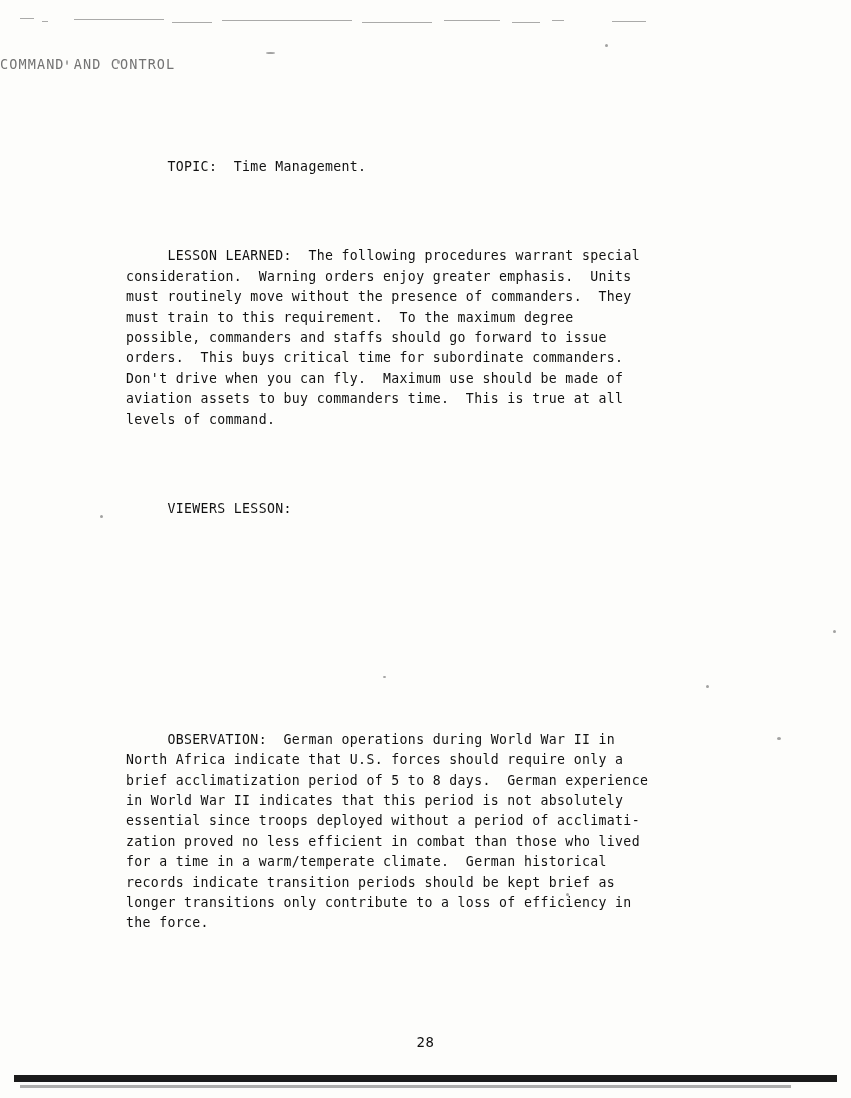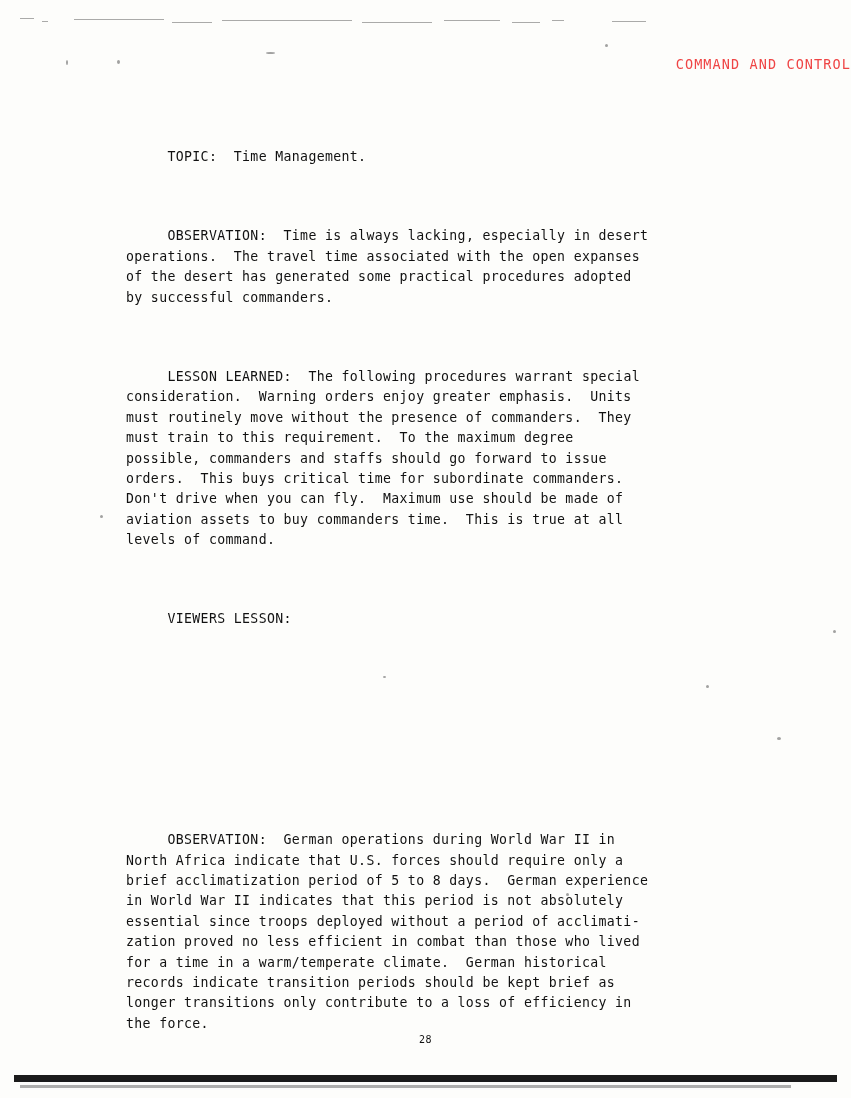--- a/index.html
+++ b/index.html
@@ -46,49 +46,49 @@
     bottom: 10px;
     height: 3px;
     background: #6d6d6d;
     opacity: .55;
   }
   .doc-title {
     position: absolute;
     top: 56px;
     left: 0;
     width: 100%;
-    text-align: right;
+    text-align: left;
     font-size: 13.5px;
     letter-spacing: 1.1px;
-    color: #ef4444;
+    color: #737373;
   }
   .body-block {
     position: absolute;
     left: 126px;
     top: 86px;
     width: 650px;
     font-size: 13.2px;
     line-height: 20.4px;
     color: #111;
     letter-spacing: .35px;
     white-space: pre-wrap;
   }
   .para {
-    margin: 0 0 18px 0;
+    margin: 10px 0 18px 0;
     white-space: pre-wrap;
   }
   .para.tight { margin-bottom: 0; }
   .spacer-lg { height: 78px; }
   .page-number {
     position: absolute;
     top: 1034px;
     left: 0;
     width: 100%;
     text-align: center;
-    font-size: 10px;
+    font-size: 14px;
     color: #111;
     letter-spacing: .5px;
   }
   .speck {
     position: absolute;
     background: #8a8a8a;
     border-radius: 50%;
     opacity: .8;
   }
 </style>
@@ -119,24 +119,20 @@
   <span class="speck" style="left:706px;top:685px;width:3px; height:3px;"></span>
   <span class="speck" style="left:777px;top:737px;width:4px; height:3px;"></span>
   <span class="speck" style="left:566px;top:893px;width:3px; height:3px;"></span>
   <span class="speck" style="left:383px;top:676px;width:3px; height:2px;"></span>
 
   <div class="doc-title">COMMAND AND CONTROL</div>
 
   <div class="body-block">
 
     <p class="para">     TOPIC:  Time Management.</p>
-    <p class="para">     OBSERVATION:  Time is always lacking, especially in desert
-operations.  The travel time associated with the open expanses
-of the desert has generated some practical procedures adopted
-by successful commanders.</p>
     <p class="para">     LESSON LEARNED:  The following procedures warrant special
 consideration.  Warning orders enjoy greater emphasis.  Units
 must routinely move without the presence of commanders.  They
 must train to this requirement.  To the maximum degree
 possible, commanders and staffs should go forward to issue
 orders.  This buys critical time for subordinate commanders.
 Don't drive when you can fly.  Maximum use should be made of
 aviation assets to buy commanders time.  This is true at all
 levels of command.</p>
     <p class="para tight">     VIEWERS LESSON:</p>

